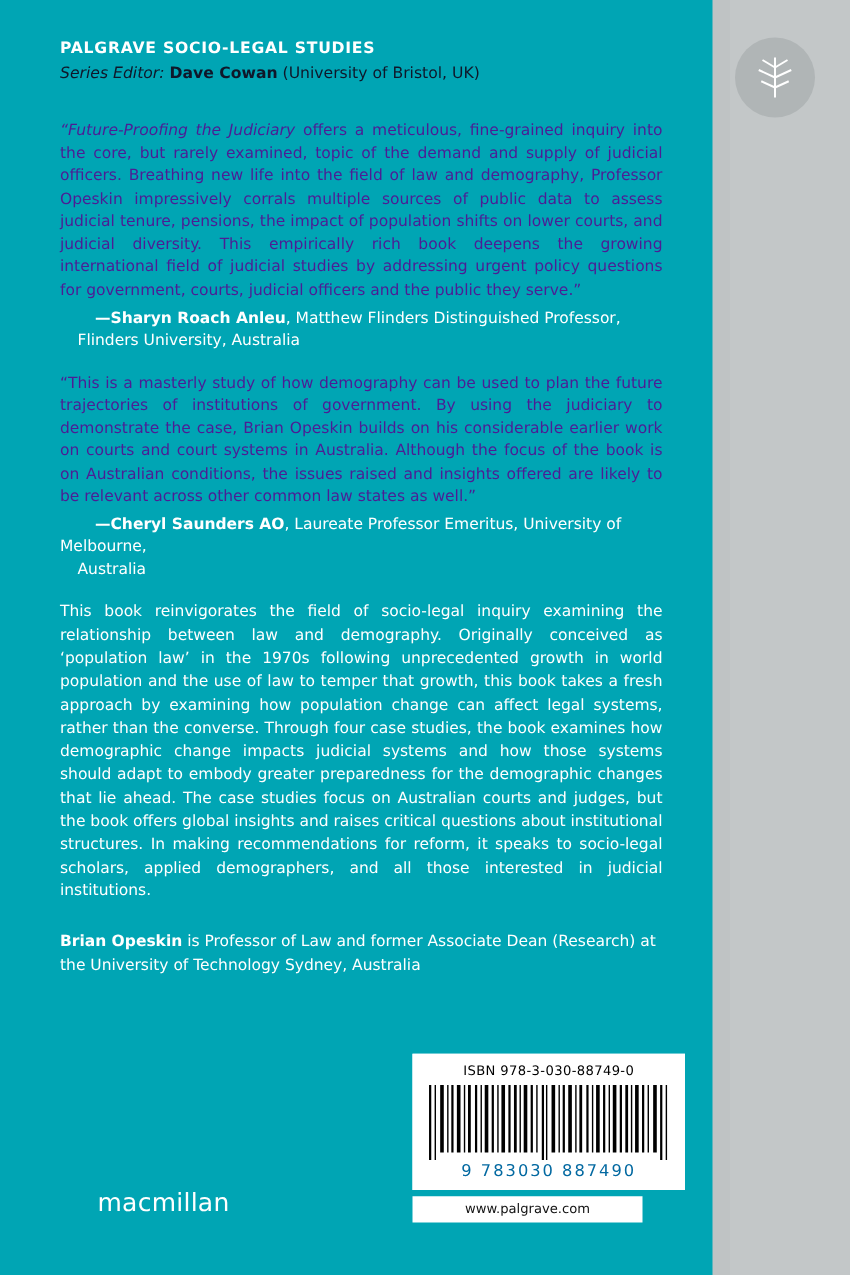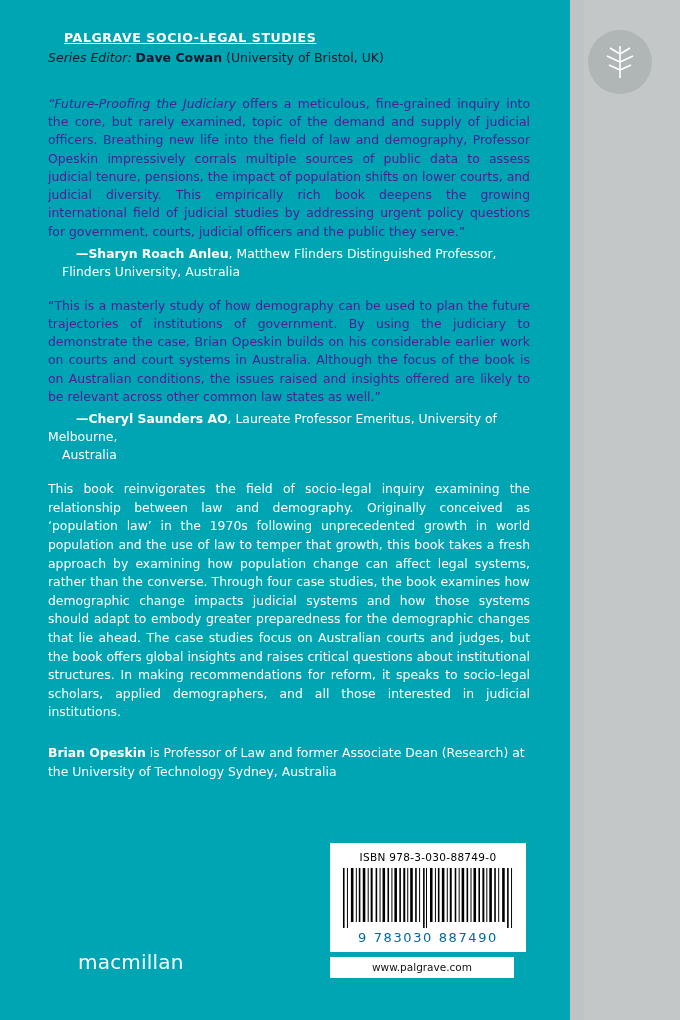--- a/index.html
+++ b/index.html
@@ -58,22 +58,21 @@
     width: 482px;
     color: #ffffff;
   }
 
   .series-title {
     font-family: "DejaVu Sans", sans-serif;
     font-weight: bold;
     font-size: 12.5px;
     letter-spacing: 0.6px;
     color: #ffffff;
-    margin: 0 0 5px 16px;
-    text-decoration: underline;
+    margin: 0 0 5px 0;
   }
   .series-editor {
     font-size: 12.5px;
     color: #0f172a;
     margin: 0 0 28px 0;
     line-height: 1.35;
   }
   .series-editor .lbl {
     font-style: italic;
   }
@@ -147,21 +146,21 @@
     position: absolute;
     left: 330px;
     bottom: 42px;
     width: 196px;
   }
   .barcode-box {
     background: #ffffff;
     border: 1px solid #ffffff;
     padding: 7px 10px 6px 10px;
     box-sizing: border-box;
-    width: 196px;
+    width: 218px;
   }
   .isbn-text {
     text-align: center;
     font-family: "DejaVu Sans", sans-serif;
     font-size: 10.5px;
     color: #000000;
     letter-spacing: 0.3px;
     margin-bottom: 5px;
   }
   .bars {

